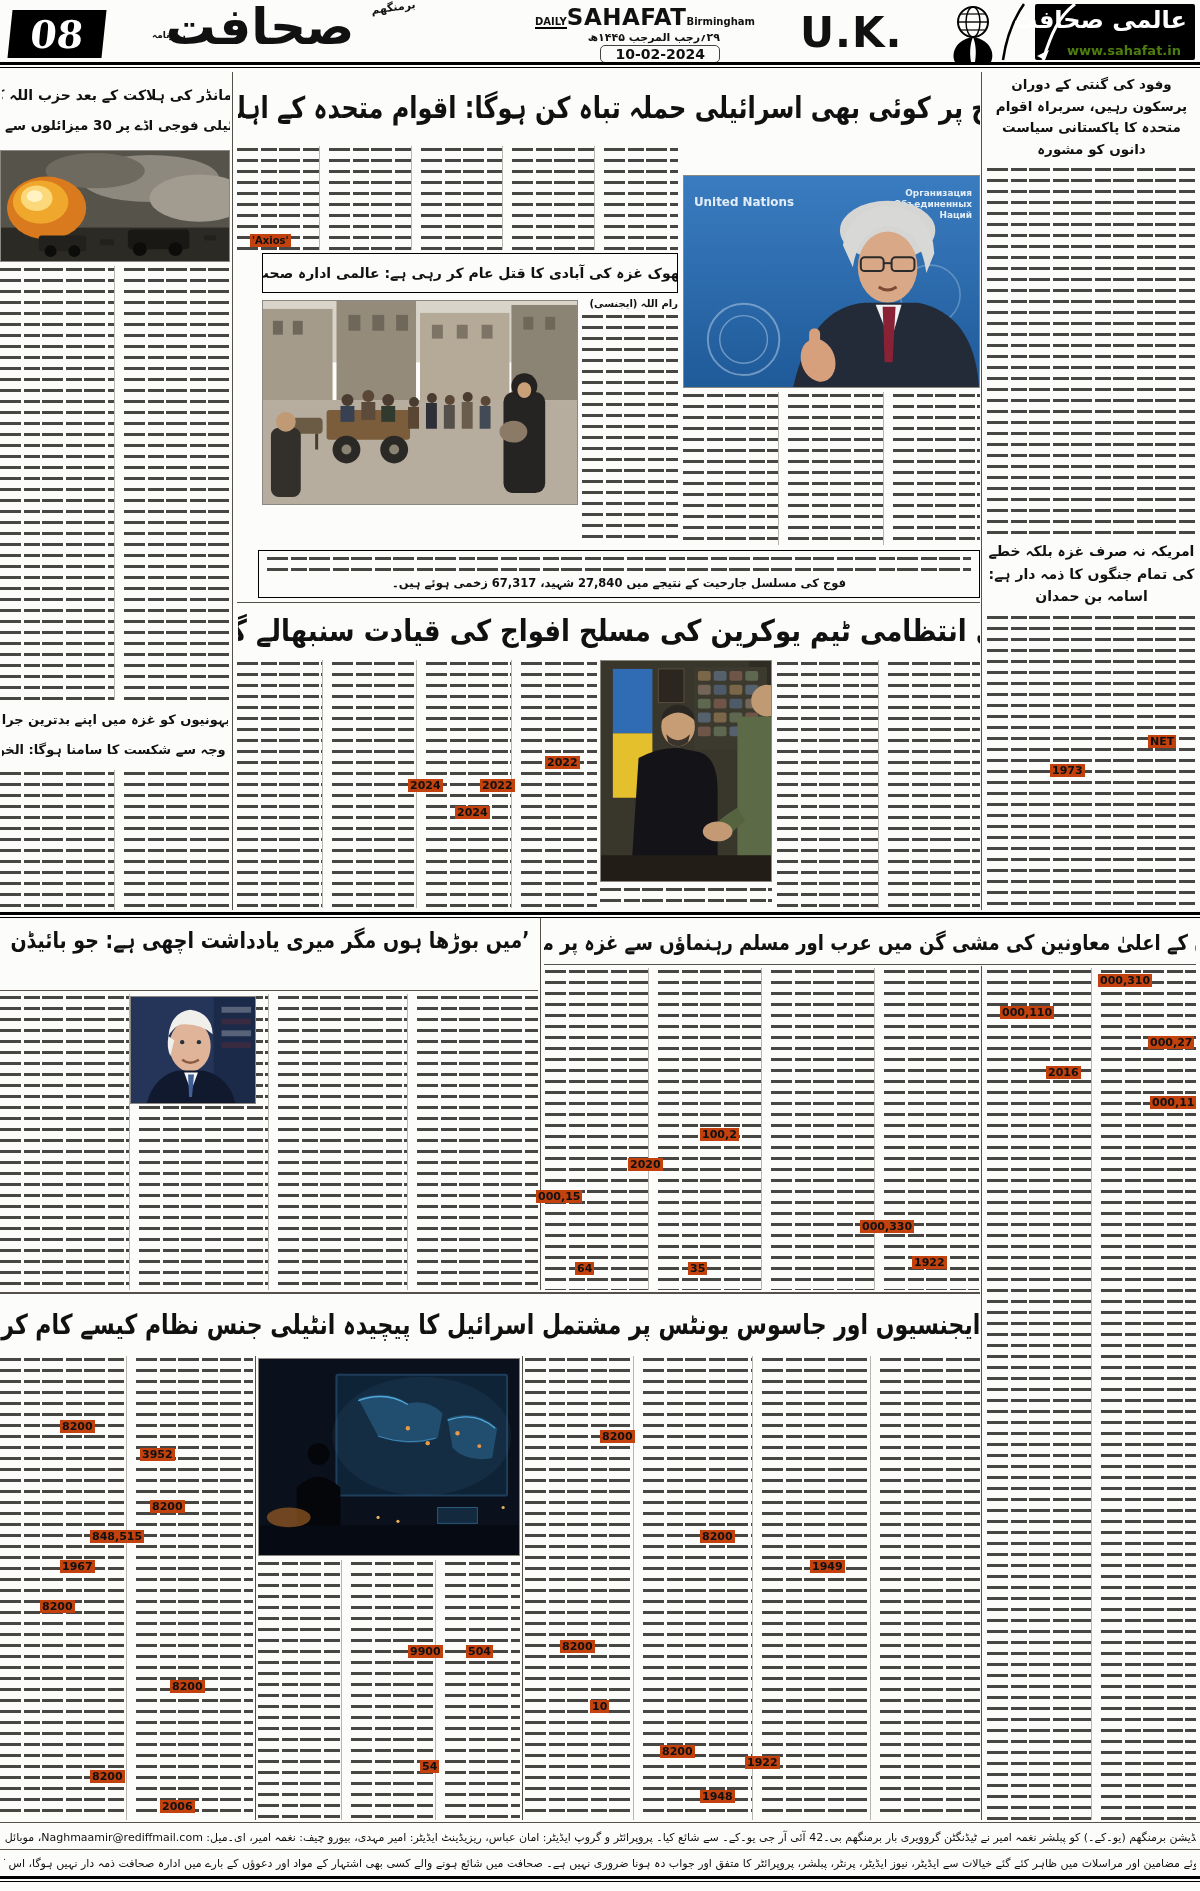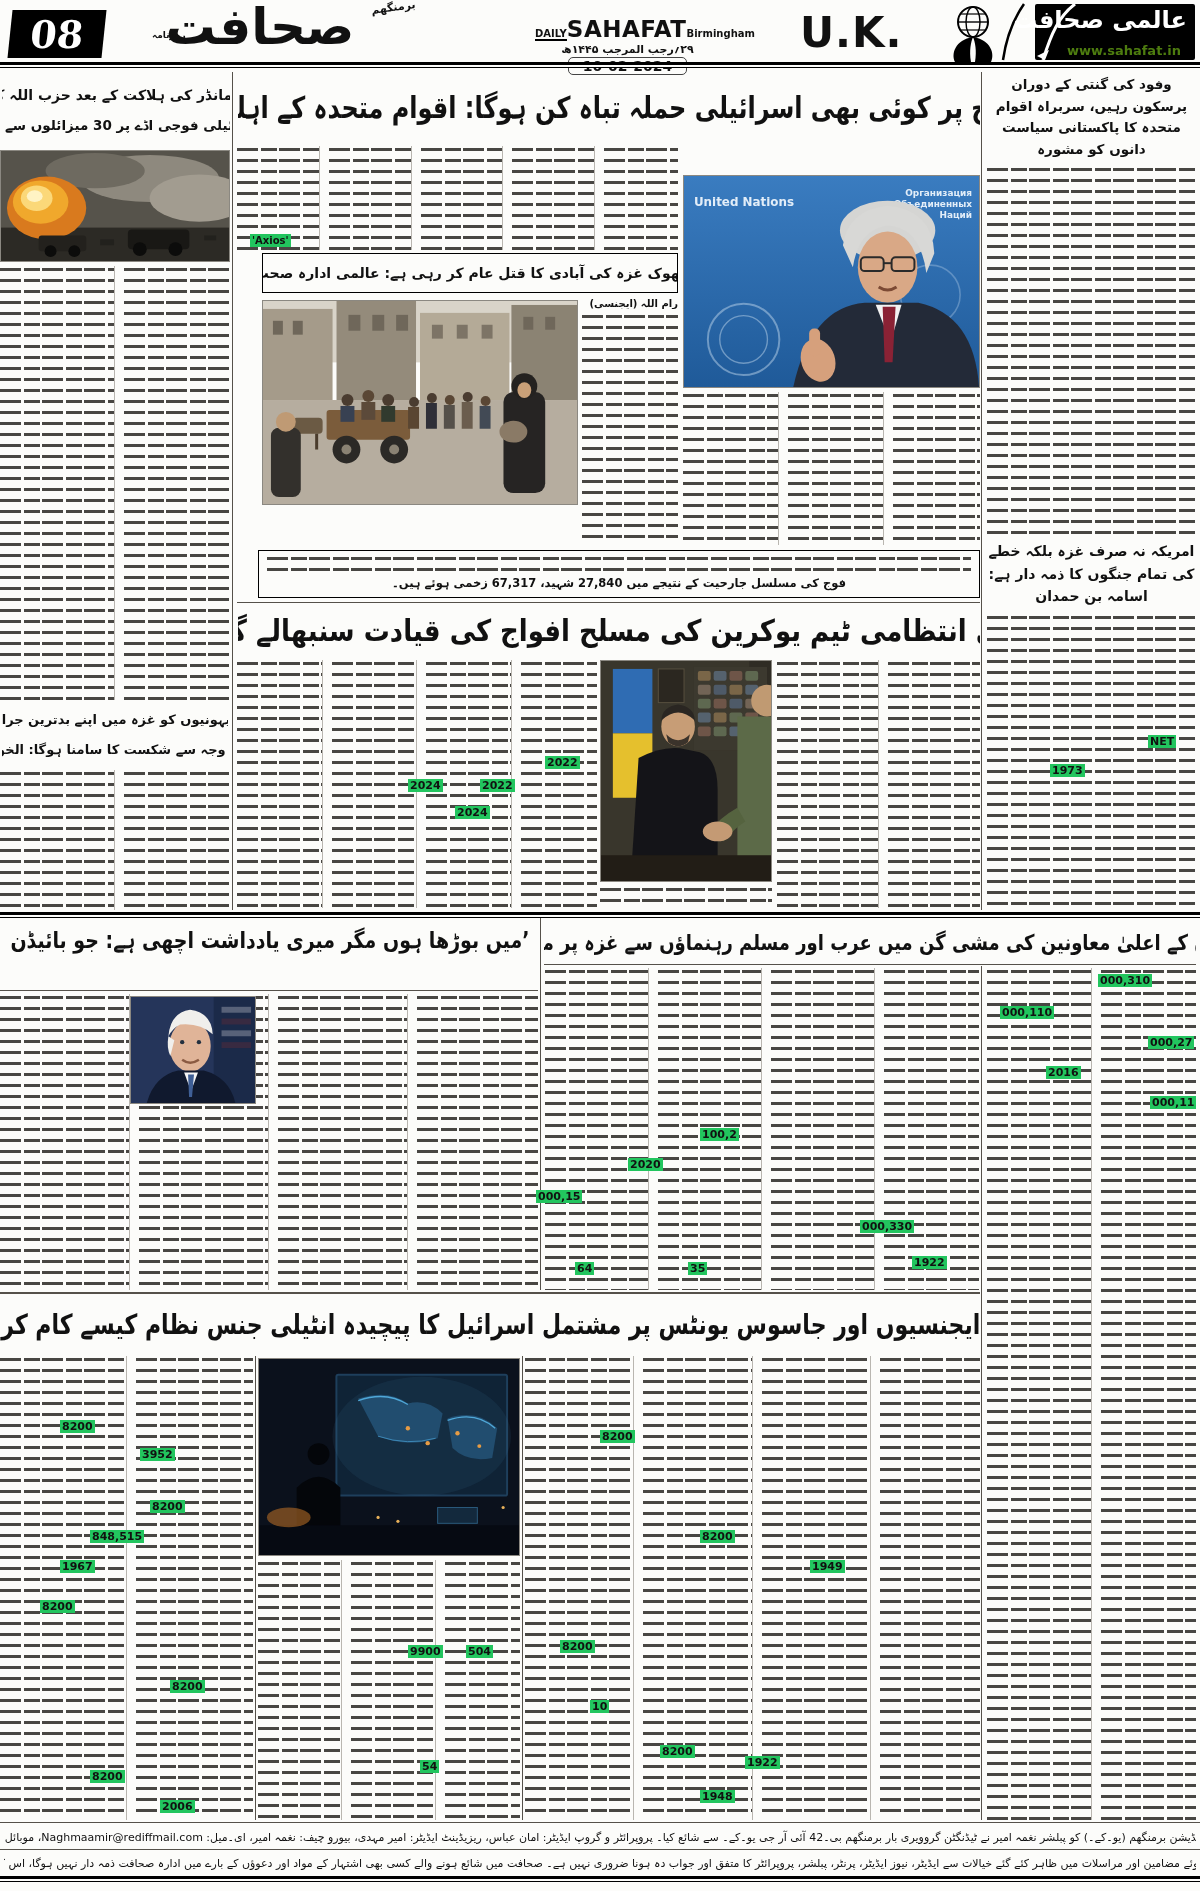--- a/index.html
+++ b/index.html
@@ -14,41 +14,41 @@
       repeating-linear-gradient(to right, rgba(252,252,250,0) 0 21px, #fcfcfa 21px 24px, rgba(252,252,250,0) 24px 40px, #fcfcfa 40px 42px),
       repeating-linear-gradient(to bottom, transparent 0 2px, rgba(32,30,26,.82) 2px 5px, transparent 5px 11px)}
   .cols{display:flex;flex-direction:row-reverse;gap:9px;height:100%}
   .col{flex:1}
   .col:not(:first-child){border-right:1px solid #b9b6b0;padding-right:8px}
   .rule-v{background:#55514a;width:1px}
   .rule-h{background:#55514a;height:1px}
   .double{height:6px;border-top:3px solid #000;border-bottom:1px solid #000;background:#fcfcfa}
   .box{border:1.6px solid #000;background:#fcfcfa}
   .hl{font-weight:bold;direction:rtl}
-  .num{position:absolute;direction:ltr;font-weight:bold;font-size:11px;background:#22c55e;padding:0 2px;line-height:13px}
+  .num{position:absolute;direction:ltr;font-weight:bold;font-size:11px;background:#c2410c;padding:0 2px;line-height:13px}
   .rd{direction:rtl;font-weight:bold}
   svg{display:block}
   .ph{border:1px solid #8b8881}
 </style>
 </head>
 <body>
 
 <div class="page">
 
   <div class="abs" style="left:10px;top:10px;width:94px;height:48px;background:#000;transform:skewX(-6deg)">
     <div class="ctr" style="width:100%;height:100%;color:#fff;font-family:'DejaVu Serif',serif;font-weight:bold;font-size:38px">08</div>
   </div>
 
   <div class="abs" style="left:100px;top:0;width:320px;height:62px">
     <div class="urdu abs nowrap" style="right:0;top:-2px;width:100%;text-align:center;font-size:50px;font-weight:bold">صحافت</div>
     <div class="urdu abs" style="left:52px;top:30px;font-size:9px;font-weight:bold">روزنامہ</div>
     <div class="urdu abs" style="right:4px;top:1px;font-size:11px;font-weight:bold;transform:rotate(-8deg)">برمنگھم</div>
   </div>
 
-  <div class="abs" style="left:535px;top:16px;width:185px;height:58px;text-align:center">
+  <div class="abs" style="left:535px;top:4px;width:185px;height:58px;text-align:right">
     <div style="white-space:nowrap">
       <span style="font-size:10px;font-weight:bold;border-bottom:2px solid #000">DAILY</span><span style="font-size:23px;font-weight:bold;letter-spacing:.5px">SAHAFAT</span><span style="font-size:10px;font-weight:bold">Birmingham</span>
     </div>
     <div class="urdu" style="font-size:11px;font-weight:bold;margin-top:1px">۲۹؍رجب المرجب ۱۴۴۵ھ</div>
     <div style="display:inline-block;border:1.5px solid #444;border-radius:5px;padding:0 14px;font-size:14px;font-weight:bold;margin-top:1px">10-02-2024</div>
   </div>
 
   <div class="abs nowrap" style="left:800px;top:8px;width:110px;font-size:42px;font-weight:bold;letter-spacing:1px">U.K.</div>
 
   <svg class="abs" style="left:925px;top:2px" width="100" height="60" viewBox="0 0 100 60">

